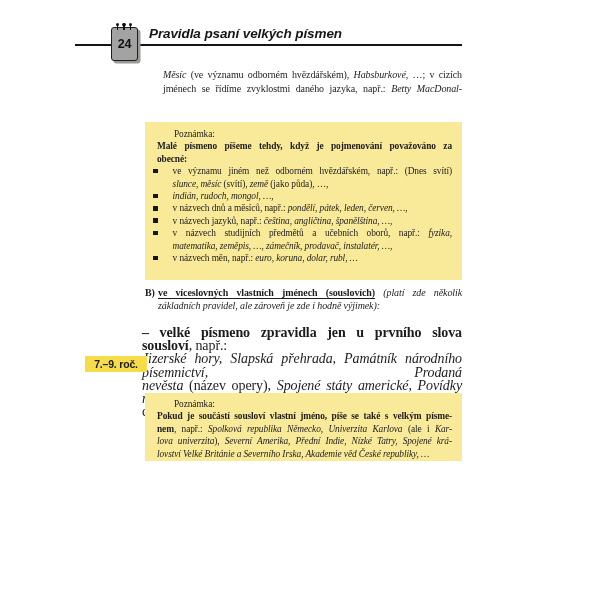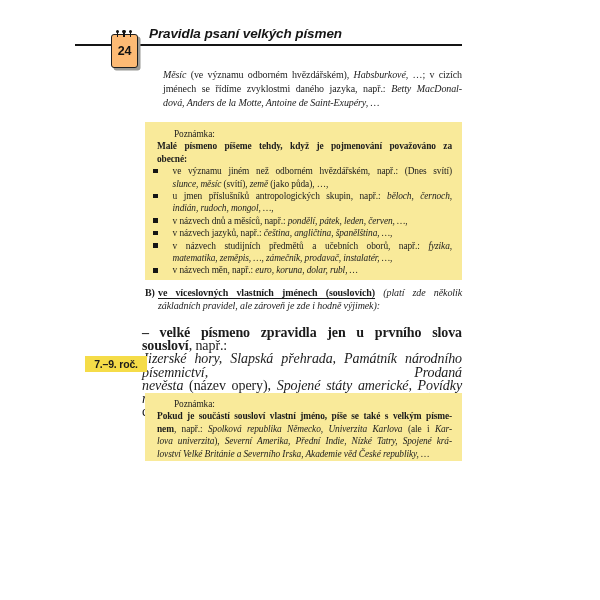--- a/index.html
+++ b/index.html
@@ -3,22 +3,22 @@
 <meta charset="utf-8">
 <style>
   html,body { margin:0; padding:0; background:#ffffff; }
   .page {
     position:relative; width:600px; height:600px; background:#ffffff;
     font-family:"Liberation Serif", serif; color:#1c1c1c;
     overflow:hidden; letter-spacing:-0.1px;
   }
   .rule { position:absolute; left:75px; top:44px; width:387px; height:1.7px; background:#151515; }
   .chapter-icon {
-    position:absolute; left:111px; top:34px; width:25px; height:32px;
-    background:#fdba74; border:1.6px solid #1e1e1e; border-radius:3px;
+    position:absolute; left:111px; top:27px; width:25px; height:32px;
+    background:#a3a3a3; border:1.6px solid #1e1e1e; border-radius:3px;
     box-shadow:2.5px 2.5px 0 #9a9a96;
   }
   .icon-number {
     display:block; width:100%; text-align:center; line-height:32px;
     font-family:"Liberation Sans", sans-serif; font-size:12.5px; font-weight:600; color:#111;
   }
   .stem { position:absolute; width:1.5px; height:5px; background:#111; top:-3.5px; }
   .dot  { position:absolute; width:3.6px; height:3.6px; border-radius:50%; background:#111; top:-5.5px; }
   .p1 .stem, .p1.dot { left:4.5px; }
   .dot.p1 { left:3.6px; } .dot.p2 { left:10.1px; } .dot.p3 { left:16.6px; }
@@ -72,41 +72,39 @@
     <span class="dot p2"></span>
     <span class="dot p3"></span>
     <span class="icon-number">24</span>
   </div>
 
   <div class="page-title">Pravidla psaní velkých písmen</div>
 
   <div class="textblock intro">
       <div class="line"><span class="s-i">Měsíc</span><span class="s-r"> (ve významu odborném hvězdářském), </span><span class="s-i">Habsburkové</span><span class="s-r">, …; v cizích</span></div>
       <div class="line"><span class="s-r">jménech se řídíme zvyklostmi daného jazyka, např.: </span><span class="s-i">Betty MacDonal-</span></div>
-      <div class="line last"><span class="s-i">dová, Anders de la Motte, Antoine de Saint-Exupéry, …</span></div>
     </div>
 
   <div class="note-box" id="note1" style="background: rgb(249, 234, 154);">
     <div class="note-label">Poznámka:</div>
     <div class="note-indent">
         <div class="line"><span class="s-b">Malé písmeno píšeme tehdy, když je pojmenování považováno za</span></div>
         <div class="line last"><span class="s-b">obecné:</span></div>
       </div>
     <div>
         <div class="bullet-row">
           <span class="bullet-marker"></span>
           <div class="bullet-text">
             <div class="line"><span class="s-r">ve významu jiném než odborném hvězdářském, např.: (Dnes svítí)</span></div>
             <div class="line last"><span class="s-i">slunce, měsíc</span><span class="s-r"> (svítí), </span><span class="s-i">země</span><span class="s-r"> (jako půda), …,</span></div>
           </div>
         </div>
         <div class="bullet-row">
           <span class="bullet-marker"></span>
           <div class="bullet-text">
-            <div class="line"><span class="s-r">u jmen příslušníků antropologických skupin, např.: </span><span class="s-i">běloch, černoch,</span></div>
             <div class="line last"><span class="s-i">indián, rudoch, mongol, …,</span></div>
           </div>
         </div>
         <div class="bullet-row">
           <span class="bullet-marker"></span>
           <div class="bullet-text">
             <div class="line last"><span class="s-r">v názvech dnů a měsíců, např.: </span><span class="s-i">pondělí, pátek, leden, červen, …,</span></div>
           </div>
         </div>
         <div class="bullet-row">

